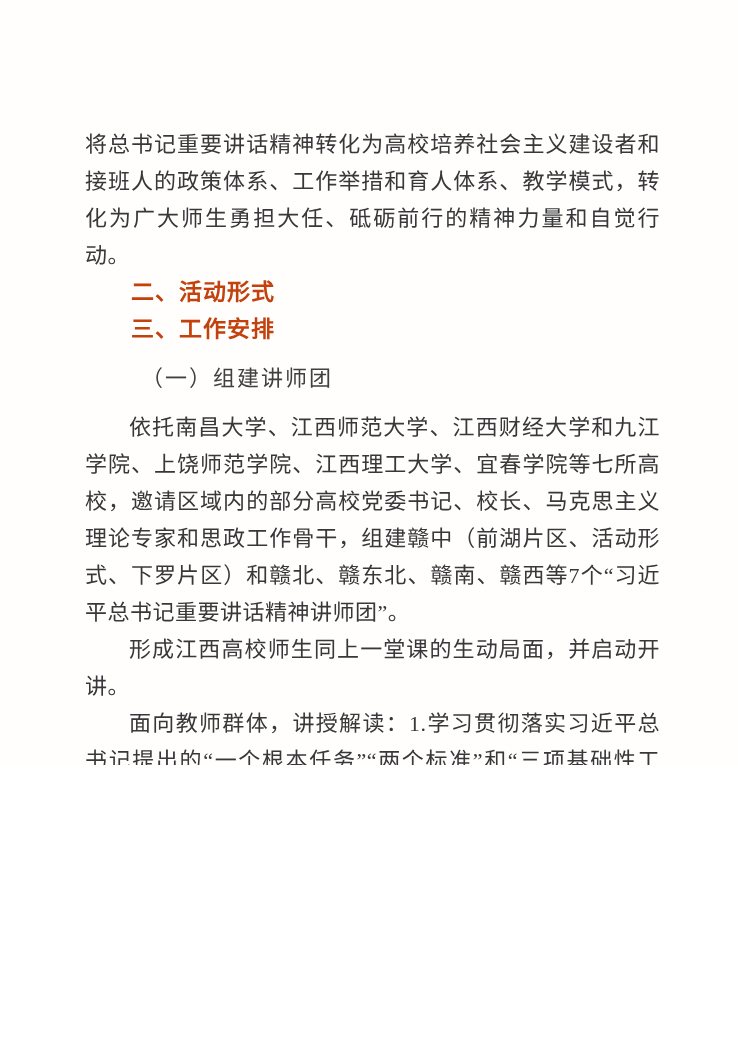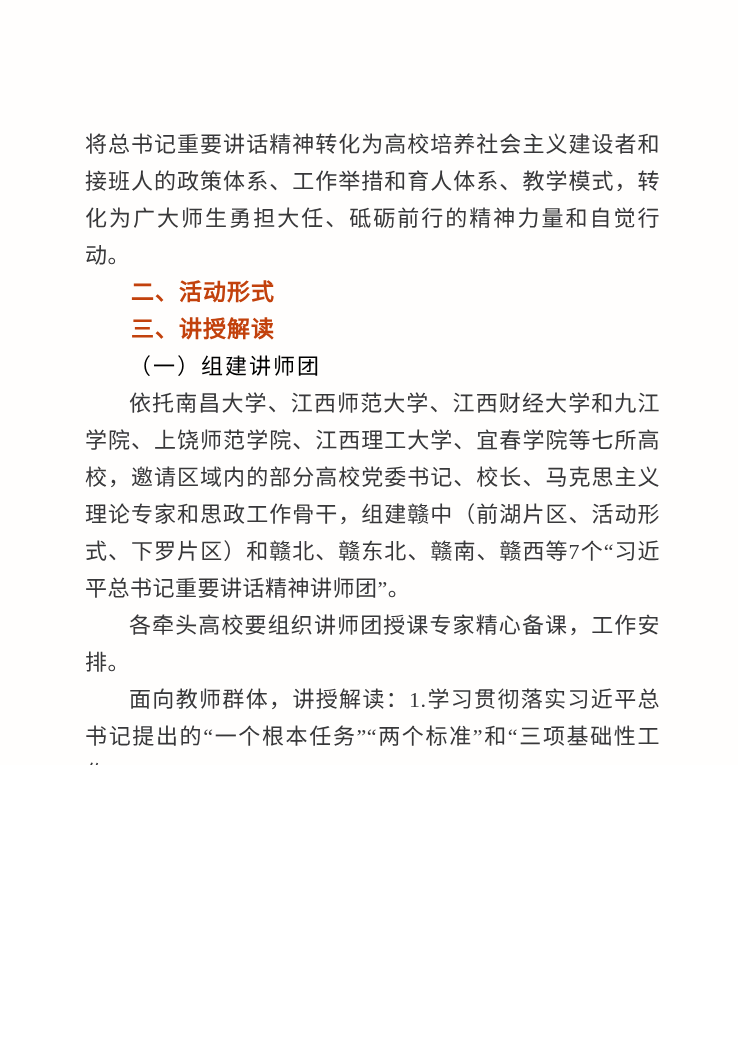--- a/index.html
+++ b/index.html
@@ -36,26 +36,26 @@
     margin: 0;
     font-size: 23px;
     line-height: 37px;
     font-weight: bold;
     font-family: "Liberation Sans", "DejaVu Sans", sans-serif;
     color: #c2410c;
     text-indent: 2em;
     letter-spacing: 1px;
   }
   .subhead {
-    margin: 0;
+    margin: 12px;
     font-size: 22px;
     line-height: 37px;
     text-indent: 2em;
     letter-spacing: 2px;
-    color: #000000;
+    color: #404040;
   }
   .page-number {
     position: absolute;
     left: 112px;
     top: 946px;
     font-size: 21px;
     line-height: 30px;
     color: #2f2f31;
     letter-spacing: 0;
     white-space: nowrap;
@@ -66,23 +66,23 @@
     font-family: "Liberation Serif", "DejaVu Serif", serif;
   }
 </style>
 </head>
 <body>
 
 <div class="page">
   <div class="content">
     <p class="para no-indent">将总书记重要讲话精神转化为高校培养社会主义建设者和接班人的政策体系、工作举措和育人体系、教学模式，转化为广大师生勇担大任、砥砺前行的精神力量和自觉行动。</p>
     <p class="heading">二、活动形式</p>
-    <p class="heading">三、讲授解读</p>
+    <p class="heading">三、工作安排</p>
     <p class="subhead">（一）组建讲师团</p>
     <p class="para">依托南昌大学、江西师范大学、江西财经大学和九江学院、上饶师范学院、江西理工大学、宜春学院等七所高校，邀请区域内的部分高校党委书记、校长、马克思主义理论专家和思政工作骨干，组建赣中（前湖片区、活动形式、下罗片区）和赣北、赣东北、赣南、赣西等7个“习近平总书记重要讲话精神讲师团”。</p>
-    <p class="para">各牵头高校要组织讲师团授课专家精心备课，工作安排。</p>
+    <p class="para">形成江西高校师生同上一堂课的生动局面，并启动开讲。</p>
     <p class="para">面向教师群体，讲授解读：1.学习贯彻落实习近平总书记提出的“一个根本任务”“两个标准”和“三项基础性工作”，</p>
   </div>
 
   <div class="page-number">
     <span class="dash">—</span><span>2</span><span class="dash">—</span>
   </div>
 </div>
 
 </body></html>

